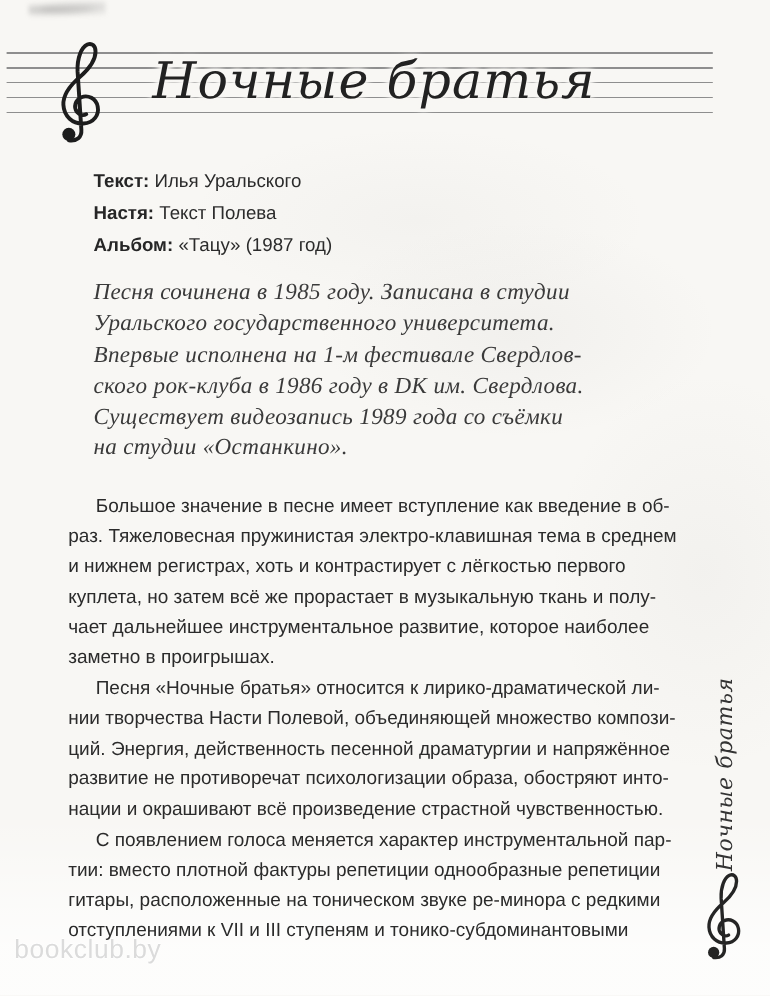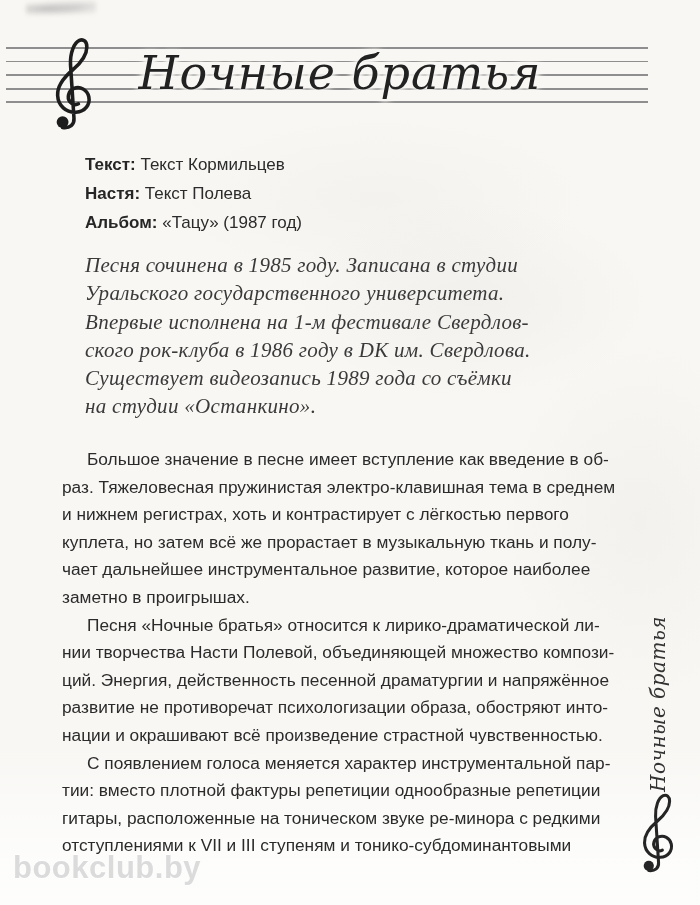--- a/index.html
+++ b/index.html
@@ -51,21 +51,21 @@
   .article-body p{margin:0;text-indent:25px;white-space:pre-line;}
   .sidebar-title{
     position:absolute;left:646px;top:792px;width:180px;
     transform-origin:0 0;transform:rotate(-90deg);
     font-family:"DejaVu Serif",serif;font-style:italic;
     font-size:20px;color:#333;letter-spacing:0.5px;white-space:nowrap;
   }
   .side-clef{position:absolute;left:634px;top:791px;width:44px;height:85px;}
   .watermark{
     position:absolute;left:13px;top:850px;
-    font-size:31px;font-weight:700;color:#dbdbdb;letter-spacing:0.5px;
+    font-size:24px;font-weight:400;color:#dbdbdb;letter-spacing:0.5px;
     text-shadow:0 1px 1px #ffffff,0 -1px 1px #ffffff;
   }
 </style>
 </head>
 <body>
 
 <div class="page">
 
   <div class="scan-tone"></div>
   <div class="corner-smudge"></div>
@@ -77,21 +77,21 @@
         <circle cx="13.5" cy="88" r="6" fill="#1d1d1d"></circle>
         <path d="M13.5,93.5 C21,94.5 25.5,90.5 25,84 L21.5,30 C21,18 25,8 30.5,5.5 C34.5,3.8 38,6.5 38,12 C38,20 32,28 24,35 C14,43.5 8,52 8.5,61 C9,71.5 17,78.5 27,78 C36.5,77.5 41.5,70 40,62.5 C38.5,55 31,51.5 25,54 C19.5,56.5 17.5,63 21,67.5 C23.5,70.5 27,71 29.5,69.5" fill="none" stroke="#1d1d1d" stroke-width="3.6" stroke-linecap="round"></path>
       </svg>
     </span>
     <h1 class="page-title">Ночные братья</h1>
   </header>
 
   <section class="song-meta">
     <div class="meta-row">
       <span class="meta-label">Текст:</span>
-      <span class="meta-value">Текст Кормильцев</span>
+      <span class="meta-value">Илья Уральского</span>
     </div>
     <div class="meta-row">
       <span class="meta-label">Настя:</span>
       <span class="meta-value">Текст Полева</span>
     </div>
     <div class="meta-row">
       <span class="meta-label">Альбом:</span>
       <span class="meta-value">«Тацу» (1987 год)</span>
     </div>
   </section>

